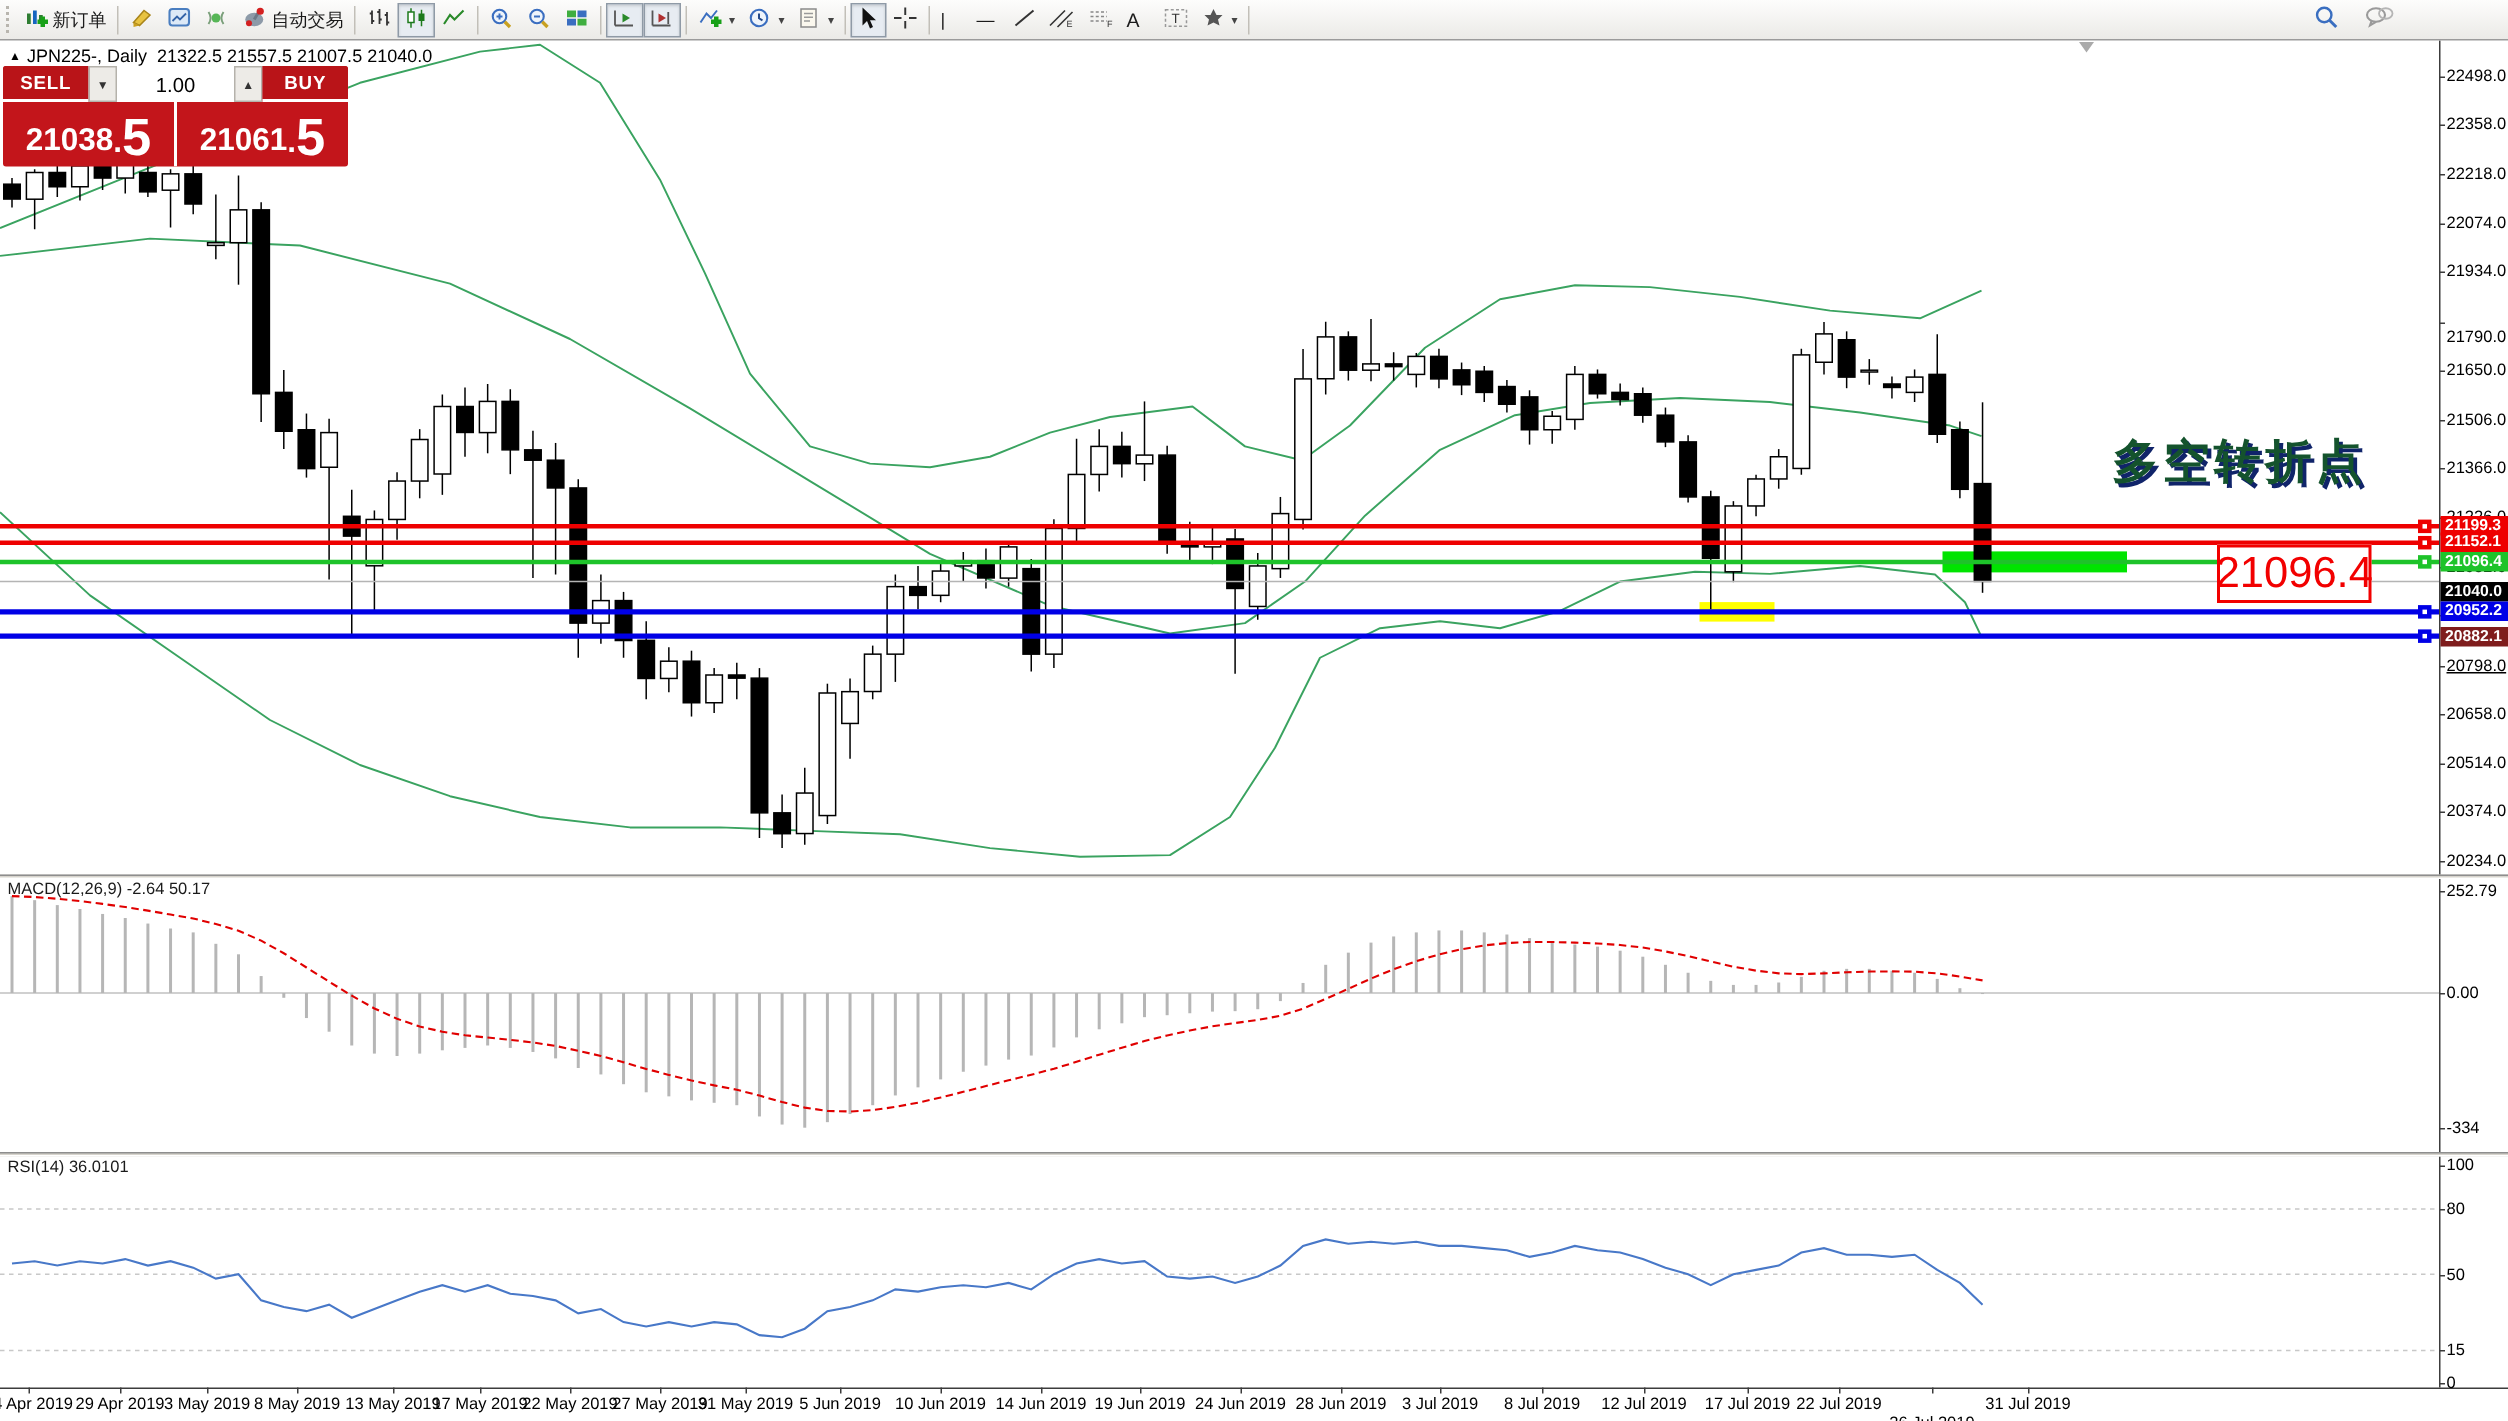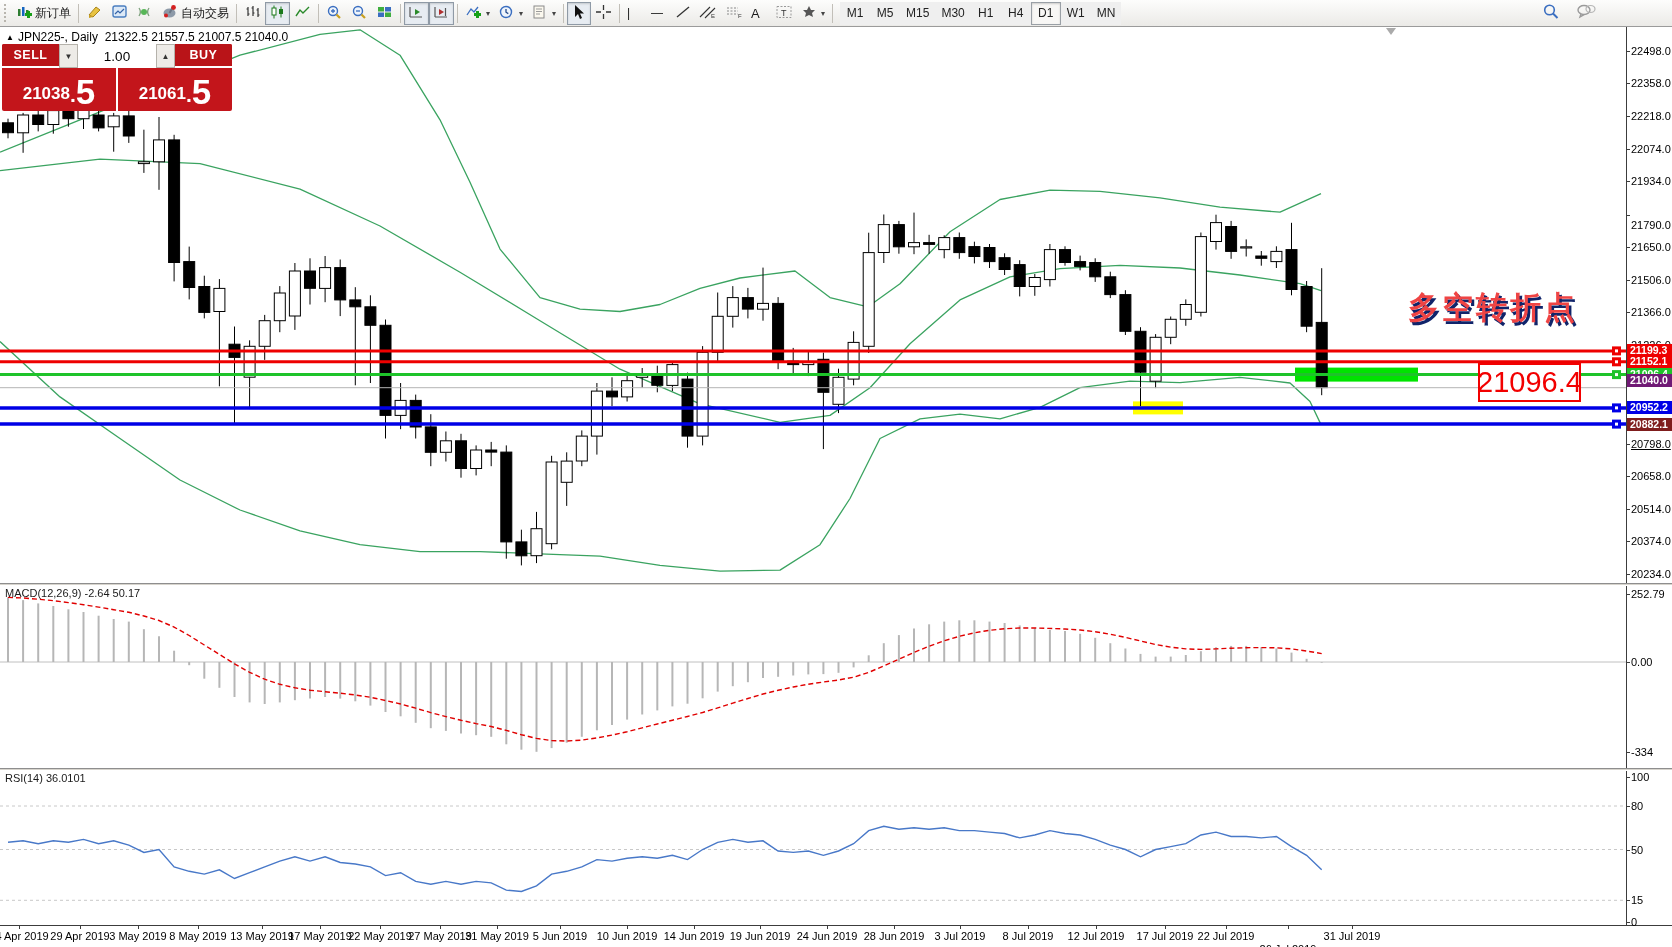--- a/index.html
+++ b/index.html
@@ -50,26 +50,26 @@
             border:none; border-bottom:2px solid #fff; letter-spacing:.5px;
             font-family:"Liberation Sans",sans-serif; }
   .tp-spin { width:19px; background:#edebe7; border:1px solid #b5b2ab; color:#333;
              font-size:8px; display:flex; align-items:center; justify-content:center; }
   .tp-vol { flex:1; background:#fff; border:none; text-align:center; font-size:13.5px;
             color:#000; font-family:"Liberation Sans",sans-serif; min-width:0; }
   .tp-row2 { display:flex; height:43px; }
   .tp-price { flex:1; display:flex; align-items:flex-end; justify-content:center;
               color:#fff; padding-bottom:4px; }
   .tp-price.left { border-right:2px solid #fff; }
-  .p-int { font-size:17px; font-weight:bold; line-height:26px; }
+  .p-int { font-size:21px; font-weight:bold; line-height:26px; }
   .p-dot { font-size:21px; font-weight:bold; }
   .p-big { font-size:35px; font-weight:bold; line-height:30px; }
   
   .annot-text { position:absolute; left:1408px; top:260px; font-size:31px; font-weight:bold;
-                color:#ef4444; text-shadow:2.5px 2.5px 0 #10246a; letter-spacing:3px;
+                color:#14532d; text-shadow:2.5px 2.5px 0 #10246a; letter-spacing:3px;
                 z-index:12; white-space:nowrap; }
   .annot-box { position:absolute; left:1478px; top:336px; width:103px; height:39px;
                border:2px solid #f20000; background:#fff; color:#f20000; font-size:29px;
                display:flex; align-items:center; justify-content:center; z-index:12; }
   .shift-marker { position:absolute; left:1386px; top:1px; width:0; height:0; z-index:6;
                   border-left:5px solid transparent; border-right:5px solid transparent;
                   border-top:7px solid #aaa; }
 </style>
 </head>
 <body>
@@ -249,31 +249,20 @@
         </svg></span>
   </button>
   <button class="tb">
     <span><svg width="16" height="16" viewBox="0 0 16 16">
           <polygon points="8,2 10,6 14,6 11,9 12,13 8,11 4,13 5,9 2,6 6,6" fill="#555"></polygon>
         </svg></span>
     <span class="dd-arrow">▾</span>
   </button>
   <span class="vsep"></span>
 
-  <div class="tf-group" id="tfGroup">
-      <button class="tf-btn">M1</button>
-      <button class="tf-btn">M5</button>
-      <button class="tf-btn">M15</button>
-      <button class="tf-btn">M30</button>
-      <button class="tf-btn">H1</button>
-      <button class="tf-btn">H4</button>
-      <button class="tf-btn active">D1</button>
-      <button class="tf-btn">W1</button>
-      <button class="tf-btn">MN</button>
-    </div>
 
   <div class="tb-right">
     <button class="tb">
       <span><svg width="18" height="17" viewBox="0 0 18 17">
             <circle cx="7.5" cy="7" r="4.8" fill="none" stroke="#3a6ec0" stroke-width="1.6"></circle>
             <line x1="11" y1="10.5" x2="15.5" y2="15" stroke="#3a6ec0" stroke-width="2"></line>
           </svg></span>
     </button>
     <button class="tb">
       <span><svg width="20" height="17" viewBox="0 0 20 17">
@@ -653,21 +642,21 @@
       <div class="axis-tick" style="top:448.9px;"></div>
       <div class="axis-label" style="top:476.1px;">20514.0</div>
       <div class="axis-tick" style="top:482.1px;"></div>
       <div class="axis-label" style="top:508.4px;">20374.0</div>
       <div class="axis-tick" style="top:514.4px;"></div>
       <div class="axis-label" style="top:540.8px;">20234.0</div>
       <div class="axis-tick" style="top:546.8px;"></div>
       <div class="price-tag" style="top:317.4px;background:#ee0000;">21199.3</div>
       <div class="price-tag" style="top:328.3px;background:#ee0000;">21152.1</div>
       <div class="price-tag" style="top:341.1px;background:#1ec32a;">21096.4</div>
-      <div class="price-tag" style="top:347px;background:#701a75;">21040.0</div>
+      <div class="price-tag" style="top:361px;background:#000000;">21040.0</div>
       <div class="price-tag" style="top:374.4px;background:#0000e6;">20952.2</div>
       <div class="price-tag" style="top:390.6px;background:#7f1d1d;">20882.1</div>
       <div class="axis-label" style="top:561.0px;">252.79</div>
       <div class="axis-tick" style="top:567.0px;"></div>
       <div class="axis-label" style="top:629.0px;">0.00</div>
       <div class="axis-tick" style="top:635.0px;"></div>
       <div class="axis-label" style="top:718.8px;">-334</div>
       <div class="axis-tick" style="top:724.8px;"></div>
       <div class="axis-label" style="top:744.0px;">100</div>
       <div class="axis-tick" style="top:750.0px;"></div>

